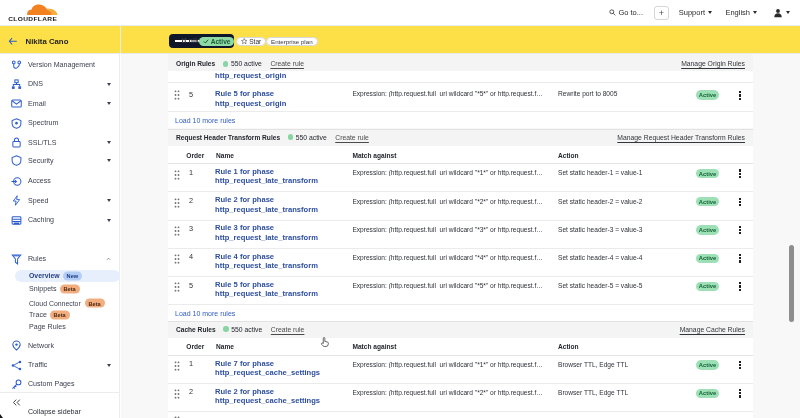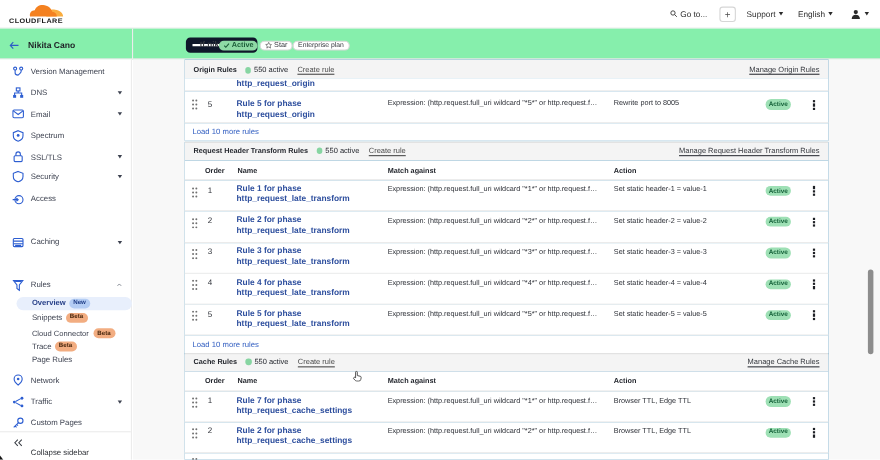--- a/index.html
+++ b/index.html
@@ -6,21 +6,21 @@
 html,body { width:800px; height:418px; overflow:hidden; font-family:"Liberation Sans", sans-serif; background:#fff; }
 #stage { position:relative; width:800px; height:418px; background:#fff; }
 
 
 #topbar { position:absolute; left:0; top:0; width:800px; height:26px; background:#fff; border-bottom:1px solid #ececec; }
 #logo { position:absolute; left:8px; top:3px; }
 .topright { position:absolute; top:0; height:25px; display:flex; align-items:center; color:#2b2b2b; font-size:7.5px; }
 .caret { display:inline-block; width:0; height:0; border-left:2.6px solid transparent; border-right:2.6px solid transparent; border-top:3.2px solid #2b2b2b; margin-left:3px; }
 
 
-#subbar { position:absolute; left:0; top:26px; width:800px; height:28px; background:#86efac; border-bottom:1px solid #e9e9e9; }
+#subbar { position:absolute; left:0; top:26px; width:800px; height:28px; background:#fde047; border-bottom:1px solid #e9e9e9; }
 #subbar .vsep { position:absolute; left:120px; top:0; width:1px; height:28px; background:#ececec; }
 .pill { display:inline-flex; align-items:center; border-radius:99px; font-size:6.8px; }
 
 
 #sidebar { position:absolute; left:0; top:54px; width:120px; height:364px; background:#fff; border-right:1px solid #ececec; }
 .nav-item { position:absolute; left:0; width:119px; height:16px; display:flex; align-items:center; color:#3d4250; font-size:7.1px; }
 .nav-item .ic { position:absolute; left:11px; width:11px; height:11px; }
 .nav-item .lbl { position:absolute; left:28px; white-space:nowrap; }
 .nav-item .cv { position:absolute; right:8px; width:0; height:0; border-left:2.4px solid transparent; border-right:2.4px solid transparent; border-top:3px solid #3d4250; }
 .sub-item { position:absolute; left:0; width:119px; height:13px; display:flex; align-items:center; color:#3d4250; font-size:7.1px; }
@@ -159,20 +159,27 @@
         <span class="cv"></span>
       </div>
     <div class="nav-item" style="top:119.4px;">
         <svg class="ic" viewBox="0 0 12 12">
           <circle cx="6.8" cy="6" r="4" fill="none" stroke="#2d5ed1" stroke-width="1.1"></circle>
           <path d="M.5 6 h5" stroke="#2d5ed1" stroke-width="1.1"></path>
           <path d="M4.2 4.4 L6 6 L4.2 7.6" fill="none" stroke="#2d5ed1" stroke-width="1.1"></path>
         </svg>
         <span class="lbl">Access</span>
       </div>
+    <div class="nav-item" style="top:138.8px;">
+        <svg class="ic" viewBox="0 0 12 12">
+          <path d="M6.8 .8 L2.5 6.6 H5.5 L4.8 11.2 L9.4 5 H6.2 Z" fill="none" stroke="#2d5ed1" stroke-width="1"></path>
+        </svg>
+        <span class="lbl">Speed</span>
+        <span class="cv"></span>
+      </div>
     <div class="nav-item" style="top:158.2px;">
         <svg class="ic" viewBox="0 0 12 12">
           <rect x="1.2" y="2" width="9.6" height="8" rx="1" fill="none" stroke="#2d5ed1" stroke-width="1.1"></rect>
           <path d="M1.2 4.6 h9.6 M1.2 7.2 h9.6" stroke="#2d5ed1" stroke-width="1.1"></path>
           <rect x="3" y="8.2" width="6" height="1.8" fill="#2d5ed1"></rect>
         </svg>
         <span class="lbl">Caching</span>
         <span class="cv"></span>
       </div>
     <div class="nav-item" style="top:197px;">

